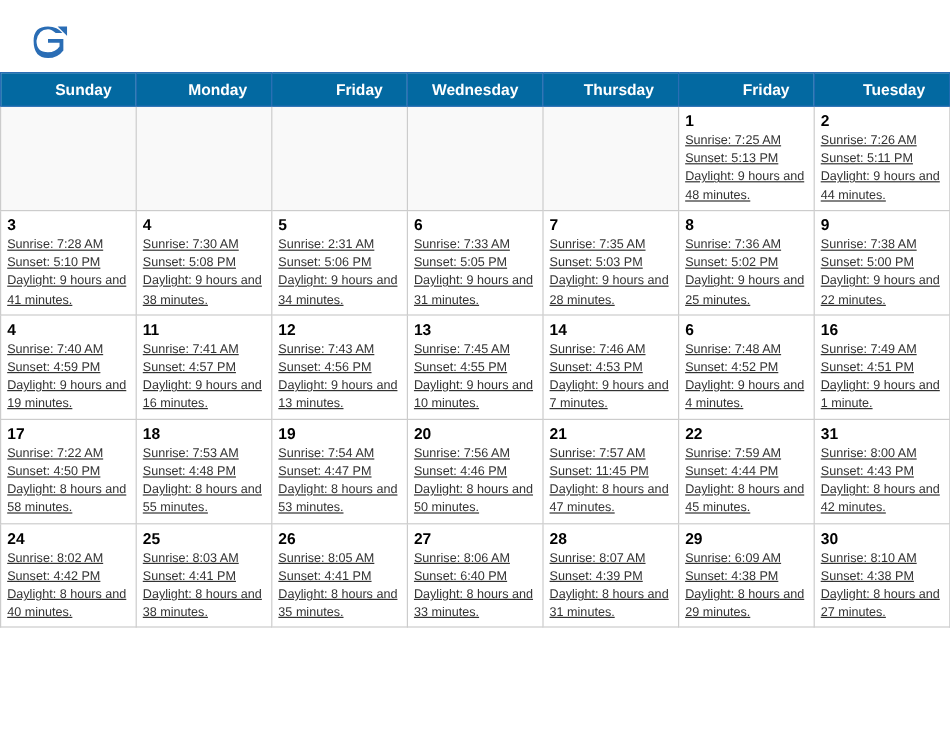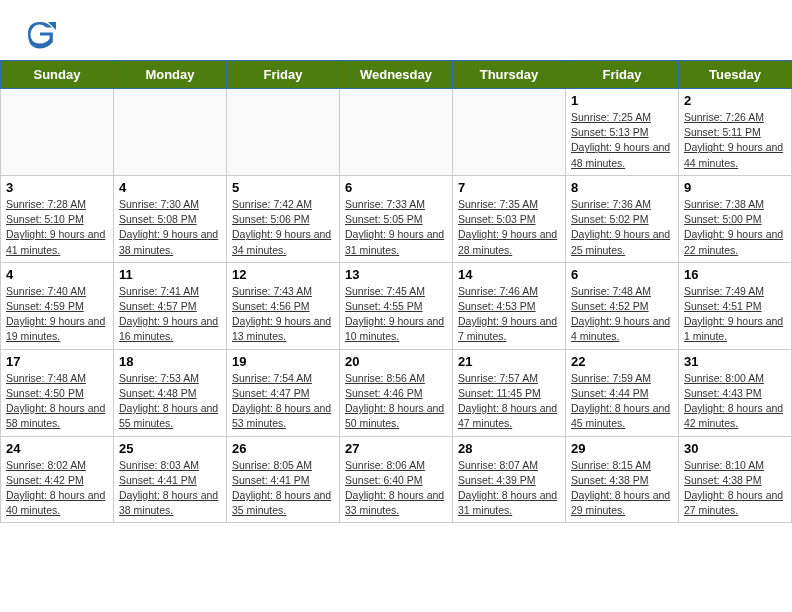--- a/index.html
+++ b/index.html
@@ -44,24 +44,24 @@
     .location {
       font-size: 16px;
       color: #555;
     }
     .calendar {
       width: 100%;
       border-collapse: collapse;
       font-size: 11px;
     }
     .calendar th {
-      background: #4d7c0f;
+      background: #0369a1;
       color: #fff;
       padding: 6px 20px;
-      text-align: center;
+      text-align: right;
       font-size: 13px;
       border: 1px solid #2a6db5;
     }
     .calendar td {
       border: 1px solid #ccc;
       vertical-align: top;
       padding: 4px 5px;
       width: 113px;
       min-height: 80px;
       background: #fff;
@@ -145,21 +145,21 @@
 Daylight: 9 hours and 41 minutes.</div>
         </td>
         <td>
           <span class="day-num">4</span>
           <div class="day-info">Sunrise: 7:30 AM
 Sunset: 5:08 PM
 Daylight: 9 hours and 38 minutes.</div>
         </td>
         <td>
           <span class="day-num">5</span>
-          <div class="day-info">Sunrise: 7:42 AM
+          <div class="day-info">Sunrise: 2:31 AM
 Sunset: 5:06 PM
 Daylight: 9 hours and 34 minutes.</div>
         </td>
         <td>
           <span class="day-num">6</span>
           <div class="day-info">Sunrise: 7:33 AM
 Sunset: 5:05 PM
 Daylight: 9 hours and 31 minutes.</div>
         </td>
         <td>
@@ -221,39 +221,39 @@
         <td>
           <span class="day-num">16</span>
           <div class="day-info">Sunrise: 7:49 AM
 Sunset: 4:51 PM
 Daylight: 9 hours and 1 minute.</div>
         </td>
       </tr>
       <tr>
         <td>
           <span class="day-num">17</span>
-          <div class="day-info">Sunrise: 7:48 AM
+          <div class="day-info">Sunrise: 7:22 AM
 Sunset: 4:50 PM
 Daylight: 8 hours and 58 minutes.</div>
         </td>
         <td>
           <span class="day-num">18</span>
           <div class="day-info">Sunrise: 7:53 AM
 Sunset: 4:48 PM
 Daylight: 8 hours and 55 minutes.</div>
         </td>
         <td>
           <span class="day-num">19</span>
           <div class="day-info">Sunrise: 7:54 AM
 Sunset: 4:47 PM
 Daylight: 8 hours and 53 minutes.</div>
         </td>
         <td>
           <span class="day-num">20</span>
-          <div class="day-info">Sunrise: 8:56 AM
+          <div class="day-info">Sunrise: 7:56 AM
 Sunset: 4:46 PM
 Daylight: 8 hours and 50 minutes.</div>
         </td>
         <td>
           <span class="day-num">21</span>
           <div class="day-info">Sunrise: 7:57 AM
 Sunset: 11:45 PM
 Daylight: 8 hours and 47 minutes.</div>
         </td>
         <td>
@@ -295,21 +295,21 @@
 Daylight: 8 hours and 33 minutes.</div>
         </td>
         <td>
           <span class="day-num">28</span>
           <div class="day-info">Sunrise: 8:07 AM
 Sunset: 4:39 PM
 Daylight: 8 hours and 31 minutes.</div>
         </td>
         <td>
           <span class="day-num">29</span>
-          <div class="day-info">Sunrise: 8:15 AM
+          <div class="day-info">Sunrise: 6:09 AM
 Sunset: 4:38 PM
 Daylight: 8 hours and 29 minutes.</div>
         </td>
         <td>
           <span class="day-num">30</span>
           <div class="day-info">Sunrise: 8:10 AM
 Sunset: 4:38 PM
 Daylight: 8 hours and 27 minutes.</div>
         </td>
       </tr>

